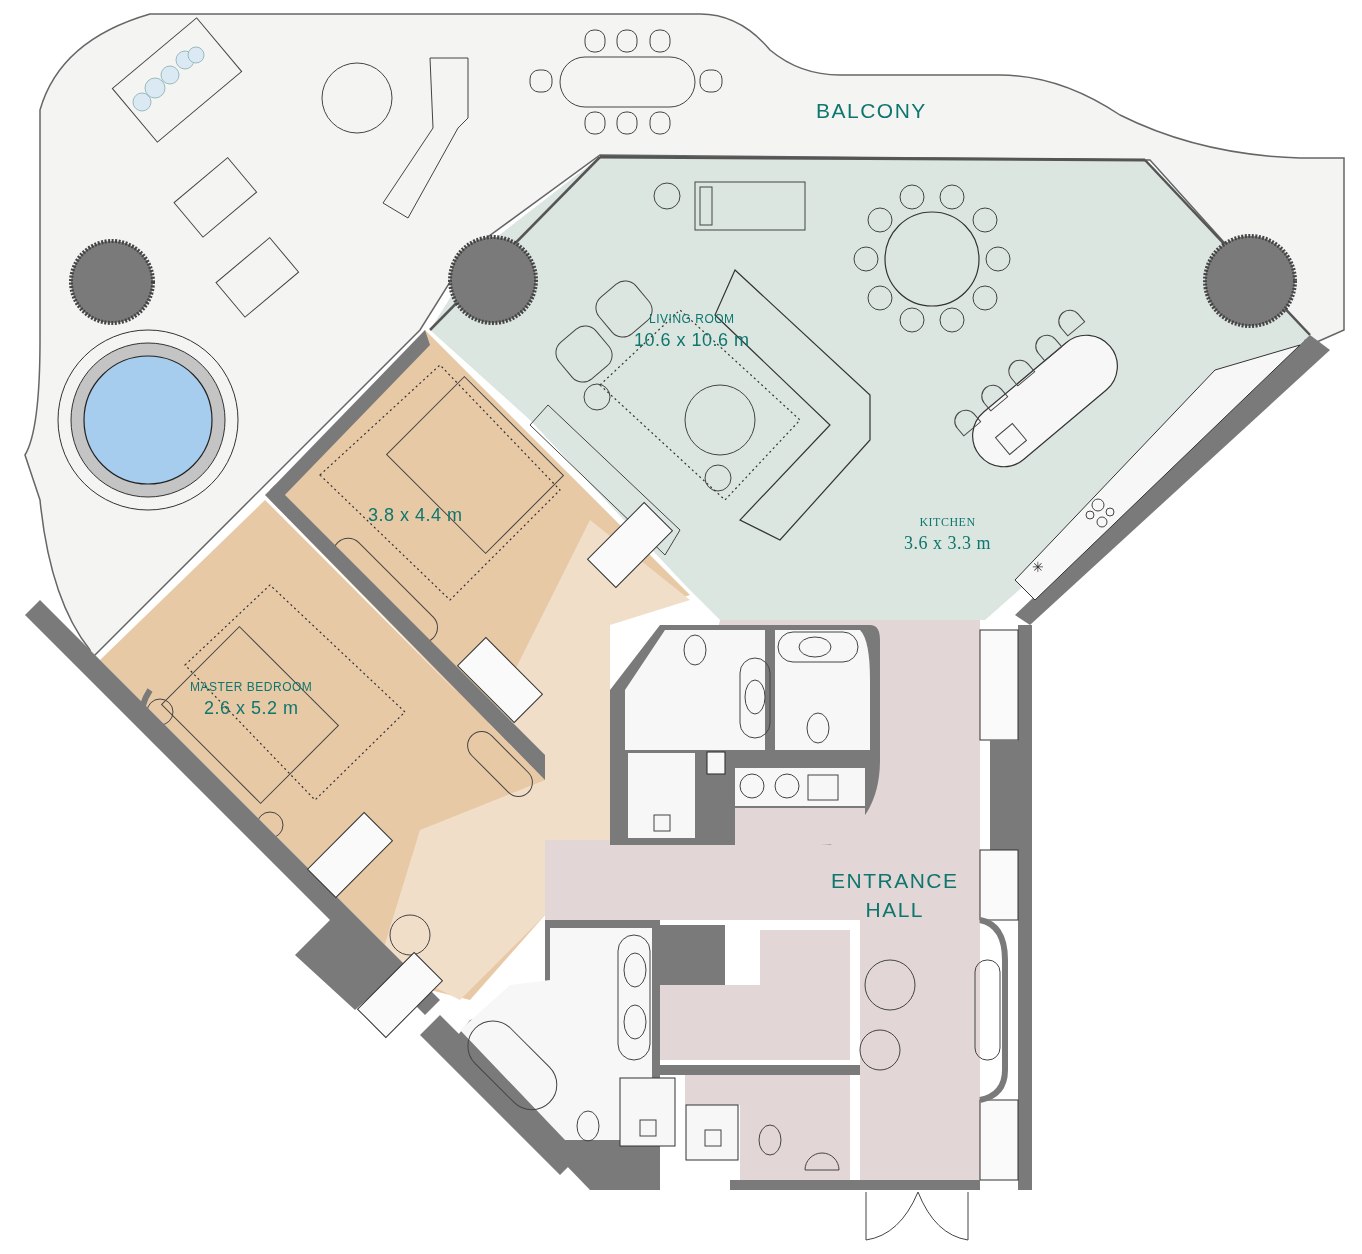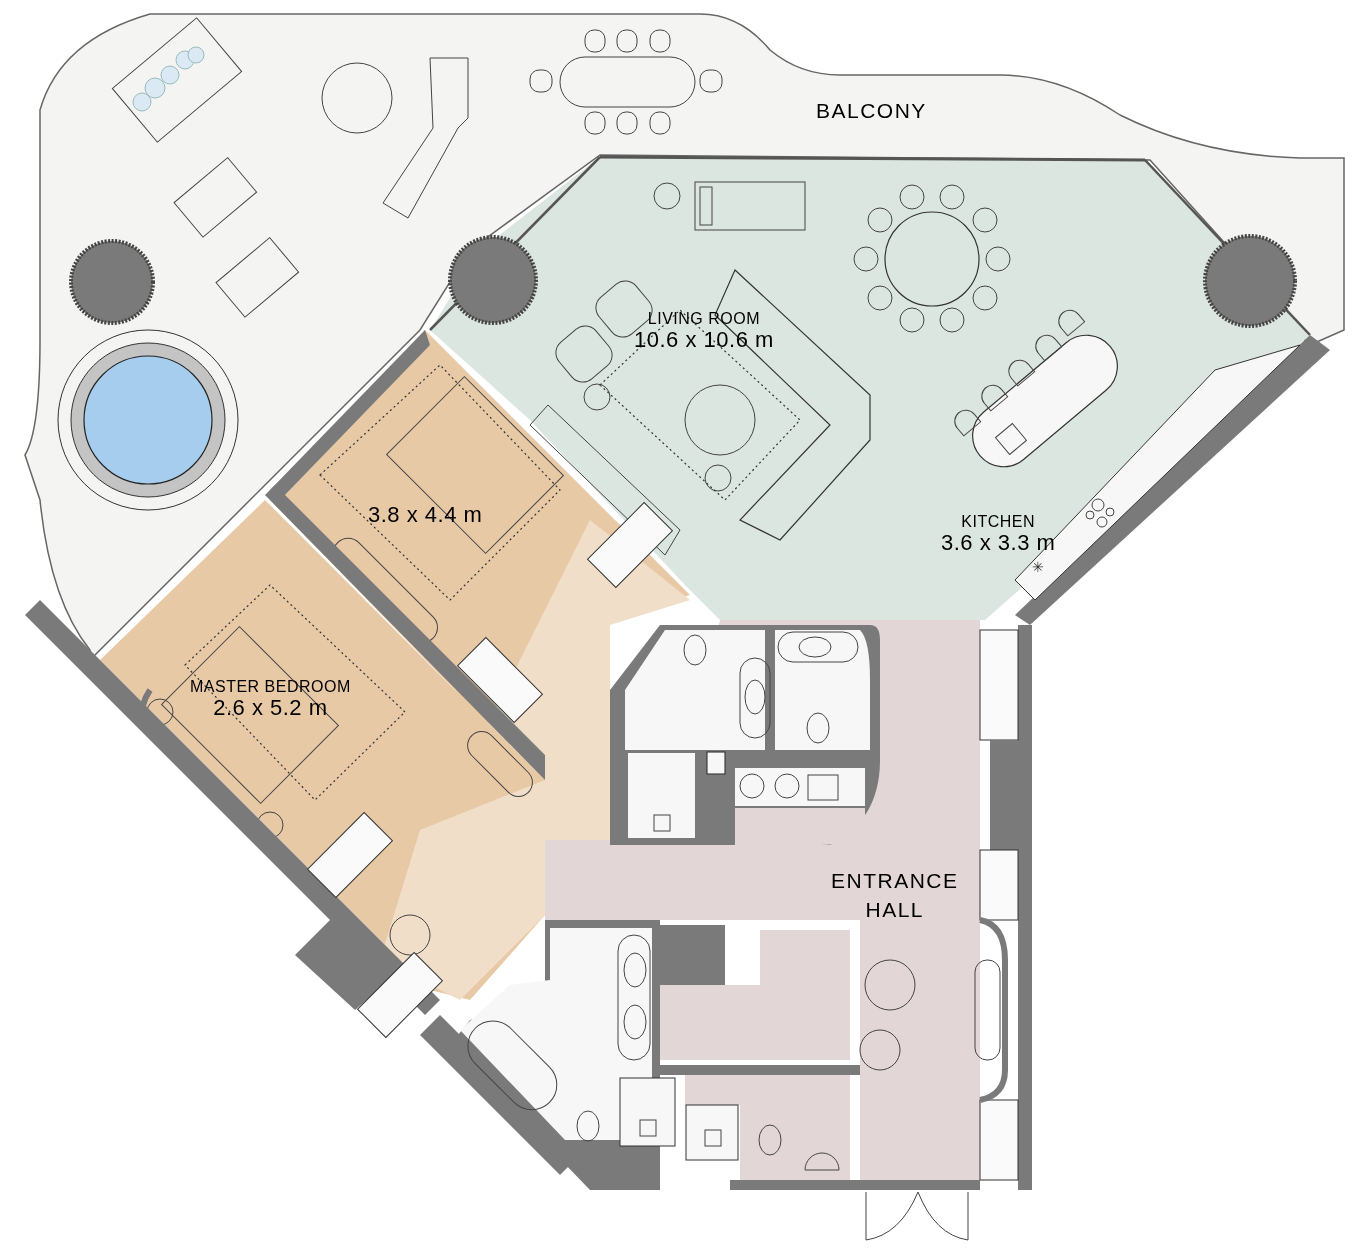--- a/index.html
+++ b/index.html
@@ -1,20 +1,20 @@
 <!DOCTYPE html>
 <html><head>
 <meta charset="utf-8">
 <style>
   html, body { margin: 0; padding: 0; background: #ffffff; }
   body { width: 1362px; height: 1254px; overflow: hidden; position: relative; font-family: "Liberation Sans", "DejaVu Sans", sans-serif; }
   #plan { position: absolute; left: 0; top: 0; width: 1362px; height: 1254px; }
-  .lbl { position: absolute; color: #000000; text-align: center; white-space: nowrap; letter-spacing: 0.5px; }
-  .lbl .name { display: block; font-size: 16px; line-height: 20px; }
-  .lbl .dim { display: block; font-size: 22px; line-height: 22px; }
+  .lbl { position: absolute; color: #0f766e; text-align: center; white-space: nowrap; letter-spacing: 0.5px; }
+  .lbl .name { display: block; font-size: 12px; line-height: 20px; }
+  .lbl .dim { display: block; font-size: 18px; line-height: 22px; }
   .lbl.big .name { font-size: 21px; line-height: 29px; letter-spacing: 1.5px; }
   .thin { fill: none; stroke: #444; stroke-width: 1; }
   .fix { fill: #f7f7f7; stroke: #333; stroke-width: 1.1; }
   .rug { fill: none; stroke: #333; stroke-width: 1.2; stroke-dasharray: 2 3; }
 </style>
 </head>
 <body>
 
 <svg id="plan" viewBox="0 0 1362 1254" xmlns="http://www.w3.org/2000/svg">
 
@@ -250,21 +250,21 @@
 
 <div class="lbl big" style="left:816px; top:96px;">
   <span class="name">BALCONY</span>
 </div>
 
 <div class="lbl" style="left:634px; top:309px;">
   <span class="name">LIVING ROOM</span>
   <span class="dim">10.6 x 10.6 m</span>
 </div>
 
-<div class="lbl" style="left:941px; top:512px;">
+<div class="lbl" style="left:904px; top:512px;font-family:Liberation Serif, serif;">
   <span class="name">KITCHEN</span>
   <span class="dim">3.6 x 3.3 m</span>
 </div>
 
 <div class="lbl" style="left:368px; top:504px;">
   <span class="dim">3.8 x 4.4 m</span>
 </div>
 
 <div class="lbl" style="left:190px; top:677px;text-align:center;">
   <span class="name">MASTER BEDROOM</span>

